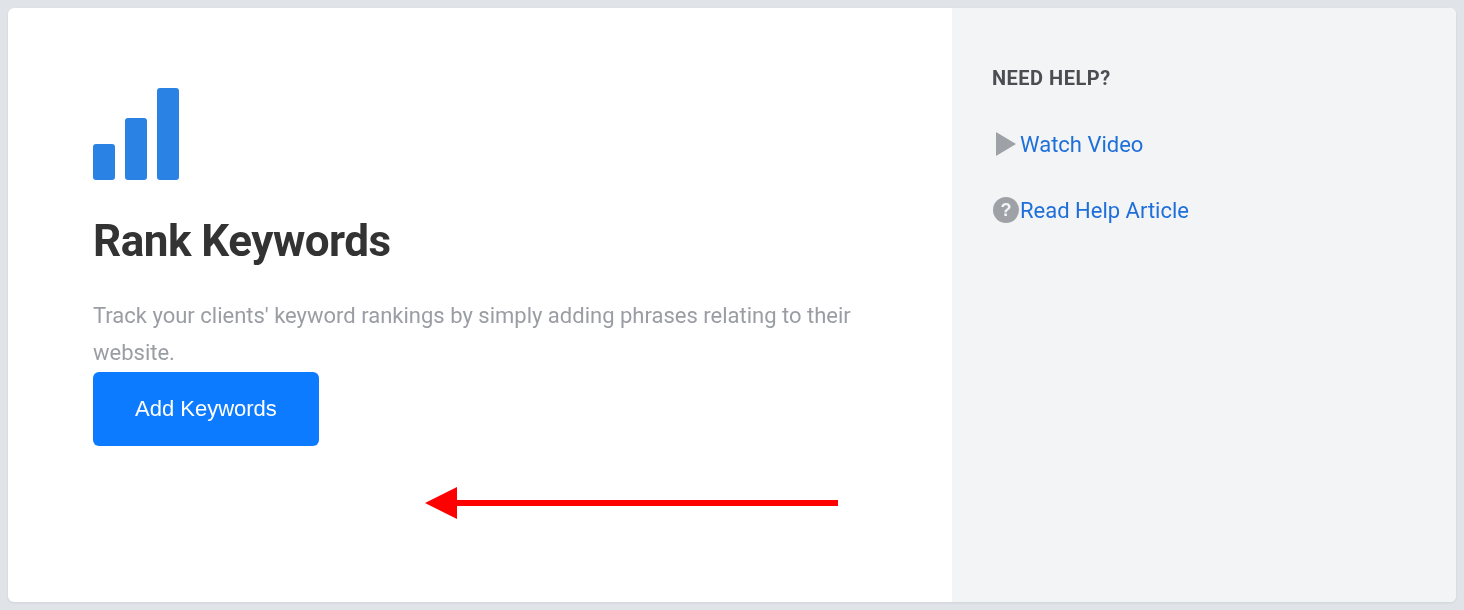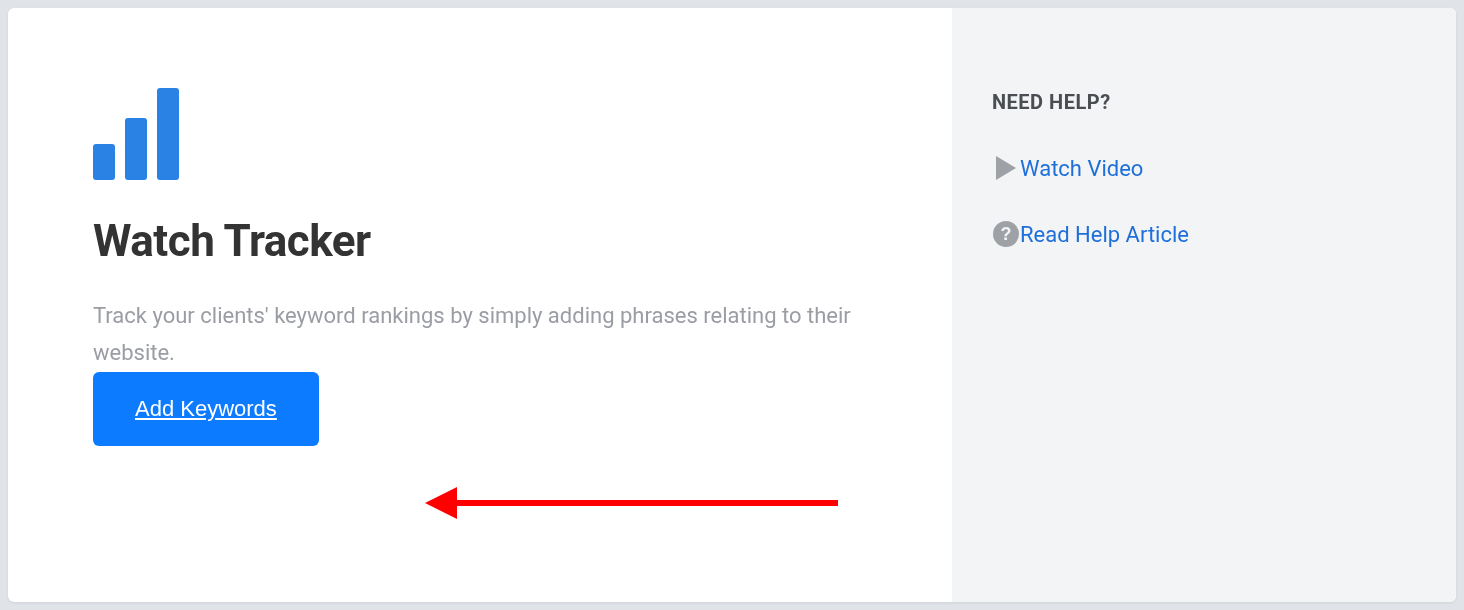--- a/index.html
+++ b/index.html
@@ -52,32 +52,31 @@
     }
     .add-btn {
       background: #0d7bff;
       color: #ffffff;
       border: none;
       border-radius: 6px;
       padding: 24px 42px;
       font-size: 22px;
       font-weight: 500;
       cursor: pointer;
-      text-decoration: underline;
     }
     .arrow-annotation {
       position: absolute;
       left: 415px;
       top: 470px;
       pointer-events: none;
     }
     .sidebar {
       width: 504px;
       background: #f3f4f6;
-      padding: 82px 60px 40px 40px;
+      padding: 58px 60px 40px 40px;
     }
     .sidebar-heading {
       font-size: 20px;
       font-weight: 700;
       color: #4a4d52;
       letter-spacing: 0.5px;
       margin-bottom: 40px;
     }
     .help-item {
       display: flex;
@@ -102,21 +101,21 @@
 </head>
 <body>
 
 <div class="card">
   <div class="main">
     <div class="bar-icon">
       <div class="b1"></div>
       <div class="b2"></div>
       <div class="b3"></div>
     </div>
-    <h1 class="title">Watch Tracker</h1>
+    <h1 class="title">Rank Keywords</h1>
     <p class="description">Track your clients' keyword rankings by simply adding phrases relating to their website.</p>
     <button class="add-btn">Add Keywords</button>
 
     <svg class="arrow-annotation" width="420" height="50" viewBox="0 0 420 50">
       <line x1="415" y1="25" x2="25" y2="25" stroke="#ff0000" stroke-width="6"></line>
       <polygon points="2,25 34,9 34,41" fill="#ff0000"></polygon>
     </svg>
   </div>
 
   <div class="sidebar">

